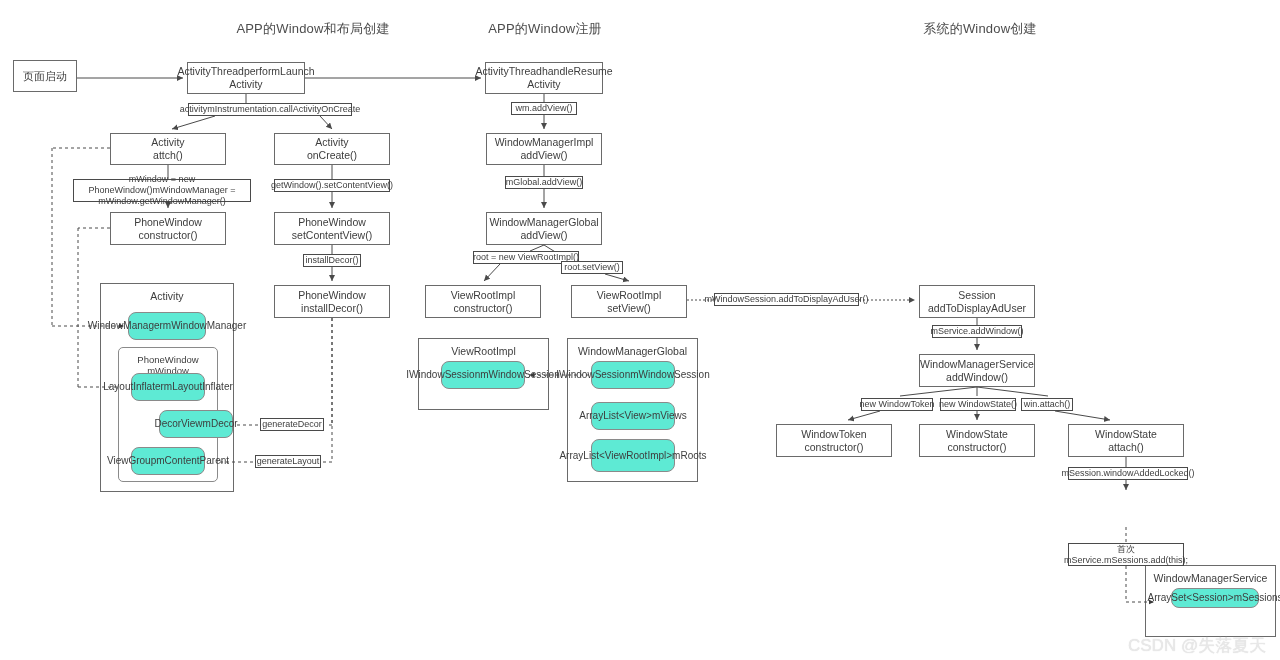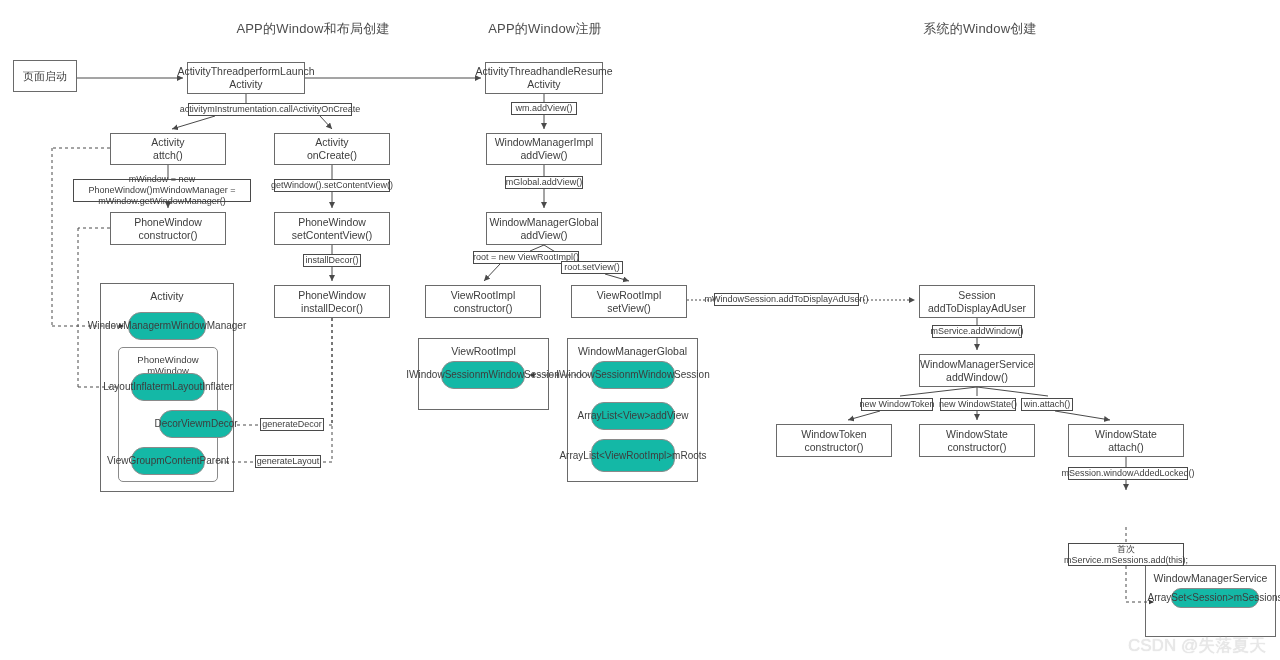--- a/index.html
+++ b/index.html
@@ -61,23 +61,23 @@
     position: absolute;
     left: 0; right: 0;
     top: 6px;
     text-align: center;
     color: #3d3d3d;
     font-size: 10.5px;
   }
   .inner-node {
     position: absolute;
     box-sizing: border-box;
-    background: #14b8a6;
+    background: #5eead4;
     border: 1px solid #8a8a8a;
-    border-radius: 13px;
+    border-radius: 8px;
     color: #3d3d3d;
     font-size: 10px;
     line-height: 12px;
     display: flex;
     align-items: center;
     justify-content: center;
     text-align: center;
     padding: 2px;
   }
   .edge-label {
@@ -335,21 +335,21 @@
     <div><span class="ln">IWindowSession</span><span class="ln">mWindowSession</span></div>
   </div>
 
   <div class="container-box" style="left:567px;top:338px;width:131px;height:144px;">
     <div class="container-title">WindowManagerGlobal</div>
   </div>
   <div class="inner-node" style="left:591px;top:361px;width:84px;height:28px;z-index:3;">
     <div><span class="ln">IWindowSession</span><span class="ln">mWindowSession</span></div>
   </div>
   <div class="inner-node" style="left:591px;top:402px;width:84px;height:28px;z-index:3;">
-    <div><span class="ln">ArrayList&lt;View&gt;</span><span class="ln">addView</span></div>
+    <div><span class="ln">ArrayList&lt;View&gt;</span><span class="ln">mViews</span></div>
   </div>
   <div class="inner-node" style="left:591px;top:439px;width:84px;height:33px;z-index:3;">
     <div><span class="ln">ArrayList&lt;ViewRoot</span><span class="ln">Impl&gt;</span><span class="ln">mRoots</span></div>
   </div>
 
   <div class="container-box" style="left:1145px;top:565px;width:131px;height:72px;">
     <div class="container-title">WindowManagerService</div>
   </div>
   <div class="inner-node" style="left:1147px;top:588px;width:88px;height:20px;z-index:3;margin-left:24px;">
     <div><span class="ln">ArraySet&lt;Session&gt;</span><span class="ln">mSessions</span></div>

